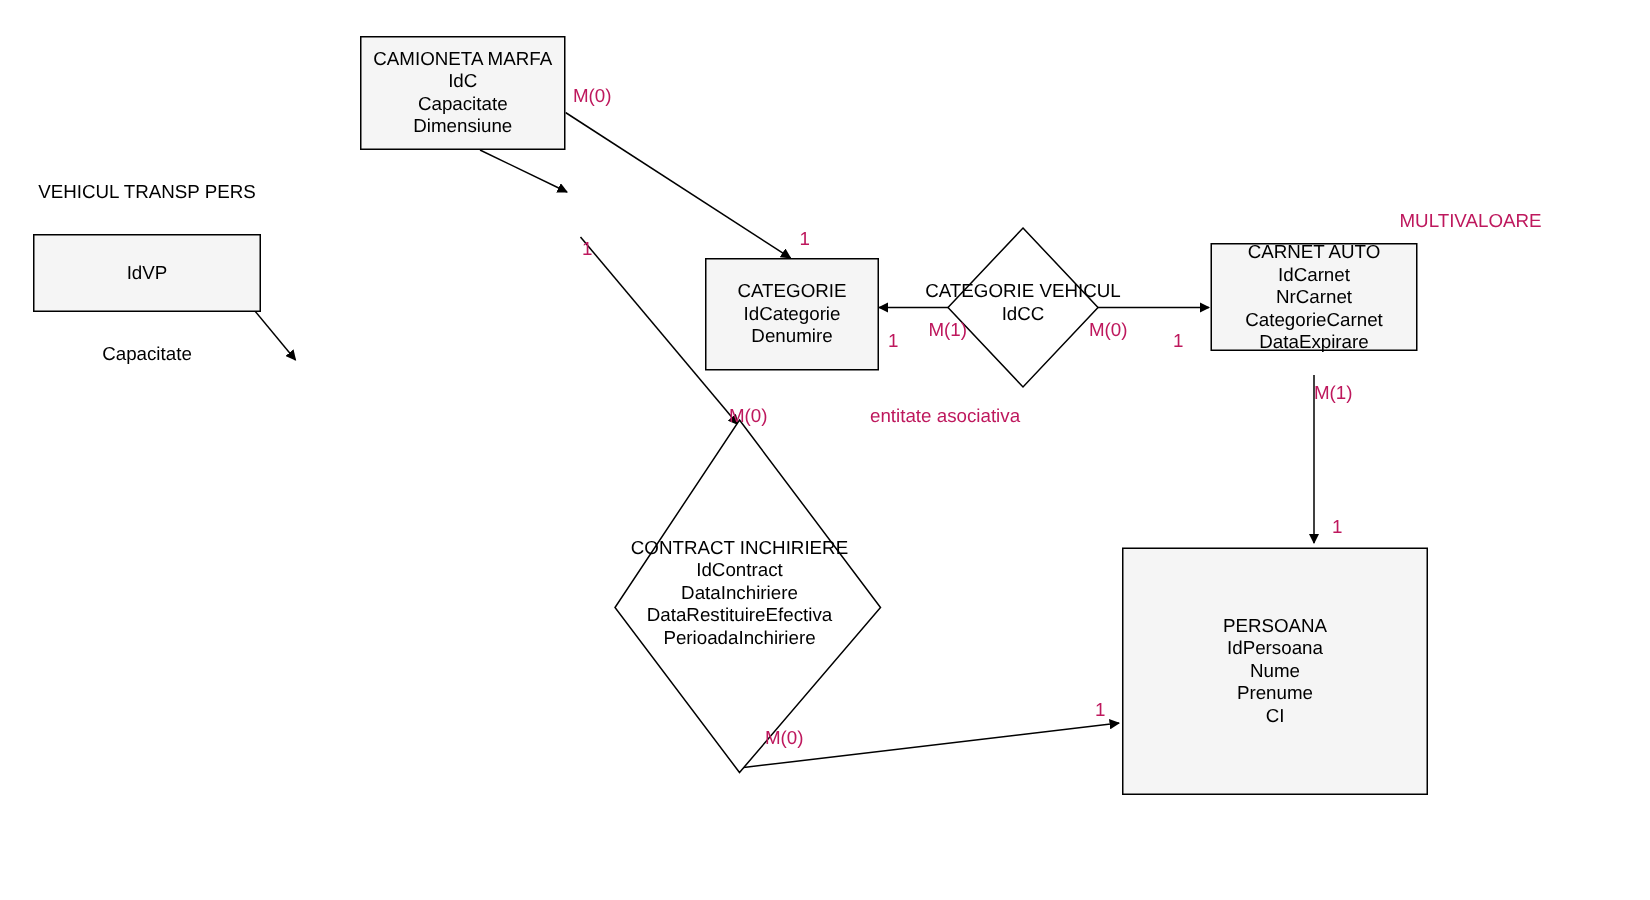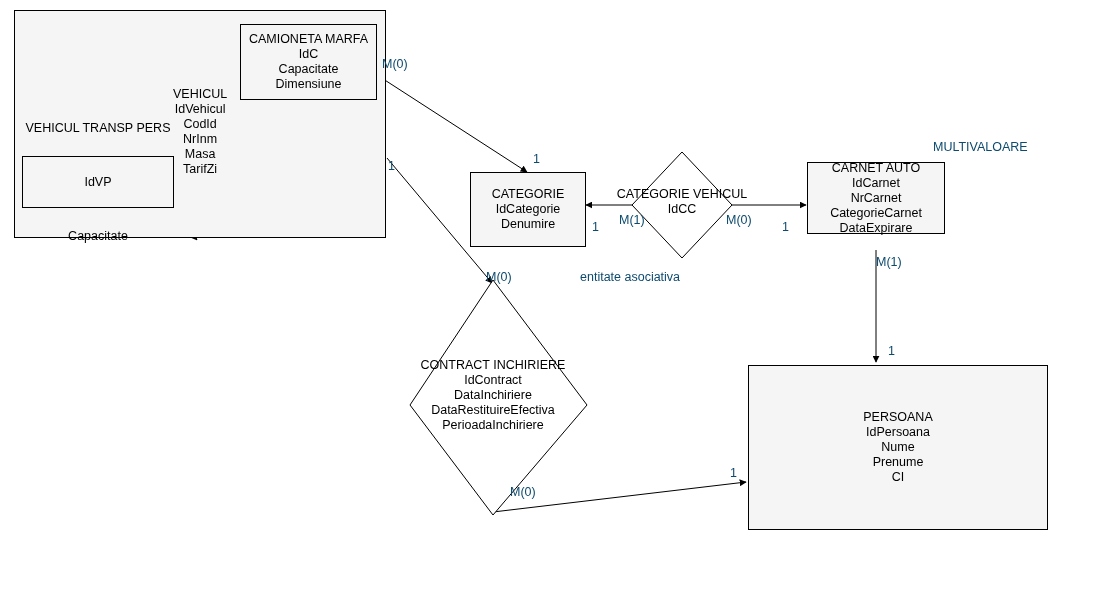--- a/index.html
+++ b/index.html
@@ -39,21 +39,21 @@
     line-height: 15px;
     white-space: nowrap;
     text-align: center;
   }
   .entity .title {
     font-size: 12.5px;
   }
   .label {
     position: absolute;
     font-size: 12.5px;
-    color: #0c4a6e;
+    color: #be185d;
     white-space: nowrap;
     line-height: 15px;
   }
   .diamond-text {
     position: absolute;
     text-align: center;
     font-size: 12.5px;
     color: #000000;
     line-height: 15px;
     white-space: nowrap;
@@ -85,30 +85,20 @@
 
     <line x1="876" y1="250" x2="876" y2="362" stroke="#000000" stroke-width="1" marker-end="url(#arrow)"></line>
 
     <line x1="493" y1="512" x2="746" y2="482" stroke="#000000" stroke-width="1" marker-end="url(#arrow)"></line>
 
     <polygon points="682,152 732,205 682,258 632,205" fill="#ffffff" stroke="#000000" stroke-width="1"></polygon>
 
     <polygon points="493,280 587,405 493,515 410,405" fill="#ffffff" stroke="#000000" stroke-width="1"></polygon>
   </svg>
 
-  <div class="entity" style="left:14px; top:10px; width:372px; height:228px; align-items:center; justify-content:center;">
-    <div style="position:absolute; left:158px; top:76px; text-align:center;">
-      <div class="line title">VEHICUL</div>
-      <div class="line">IdVehicul</div>
-      <div class="line">CodId</div>
-      <div class="line">NrInm</div>
-      <div class="line">Masa</div>
-      <div class="line">TarifZi</div>
-    </div>
-  </div>
 
   <div class="entity" style="left:240px; top:24px; width:137px; height:76px;">
     <div class="line title">CAMIONETA MARFA</div>
     <div class="line">IdC</div>
     <div class="line">Capacitate</div>
     <div class="line">Dimensiune</div>
   </div>
 
   <div class="entity" style="left:22px; top:156px; width:152px; height:52px;gap:39px;">
     <div class="line title">VEHICUL TRANSP PERS</div>
@@ -123,21 +113,21 @@
   </div>
 
   <div class="entity" style="left:807px; top:162px; width:138px; height:72px;">
     <div class="line title">CARNET AUTO</div>
     <div class="line">IdCarnet</div>
     <div class="line">NrCarnet</div>
     <div class="line">CategorieCarnet</div>
     <div class="line">DataExpirare</div>
   </div>
 
-  <div class="entity" style="left:748px; top:365px; width:300px; height:165px;">
+  <div class="entity" style="left:748px; top:365px; width:204px; height:165px;">
     <div class="line title">PERSOANA</div>
     <div class="line">IdPersoana</div>
     <div class="line">Nume</div>
     <div class="line">Prenume</div>
     <div class="line">CI</div>
   </div>
 
   <div class="diamond-text" style="left:612px; top:187px; width:140px;">
     <div>CATEGORIE VEHICUL</div>
     <div>IdCC</div>

